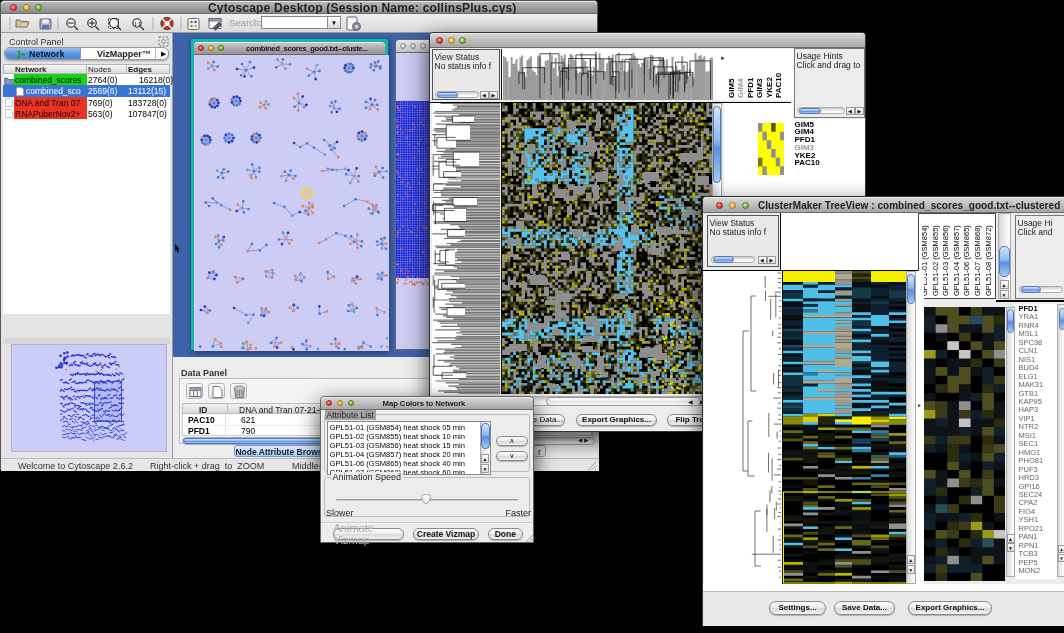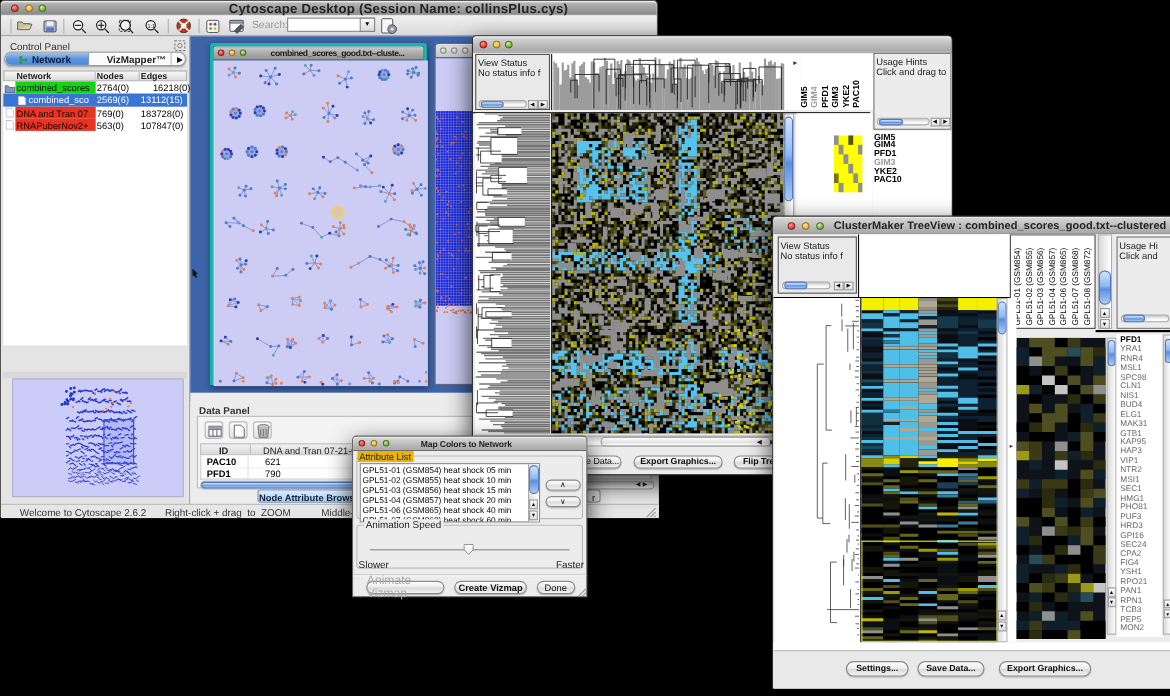--- a/index.html
+++ b/index.html
@@ -99,21 +99,21 @@
           <path d="M2 2V7M2 4.5h4.5" stroke="#282" stroke-width="0.7"></path>
         </svg>
       <div class="abs" style="left:24px;top:1px;font-size:9px;font-weight:bold;color:#0a1a3a">Network</div>
       <div class="abs" style="left:92px;top:1px;font-size:9px;font-weight:bold;color:#222">VizMapper™</div>
       <div class="abs" style="left:150px;top:0;width:1px;height:100%;background:#bbb"></div>
       <div class="abs" style="left:156px;top:2px;font-size:7px;color:#111">▶</div>
     </div>
 
     <div class="abs" style="left:2px;top:31px;width:167px;height:10px;background:linear-gradient(#f8f8f8,#dcdcdc);border:1px solid #b4b4b4">
       <div class="abs" style="left:11px;top:0px;font-size:8px;font-weight:bold;color:#222">Network</div>
-      <div class="abs" style="left:84px;top:0px;font-size:8px;font-weight:bold;color:#222">Nodes</div>
+      <div class="abs" style="left:84px;top:0px;font-size:8px;font-weight:normal;color:#222">Nodes</div>
       <div class="abs" style="left:124px;top:0px;font-size:8px;font-weight:bold;color:#222">Edges</div>
       <div class="abs" style="left:82px;top:0;width:1px;height:100%;background:#bbb"></div>
       <div class="abs" style="left:122px;top:0;width:1px;height:100%;background:#bbb"></div>
     </div>
 
     <div class="abs" style="left:2px;top:41px;width:167px;height:240px;background:#fff;font-size:8.5px">
       <div class="abs" style="left:0;top:0;width:100%;height:11.3px">
         <svg class="abs" style="left:1px;top:1.5px" width="10" height="9">
             <path d="M0.5 8.5V2h3l1 1.5h5v5z" fill="#7f94b8" stroke="#445" stroke-width="0.6"></path>
           </svg>
@@ -710,21 +710,21 @@
 </div>
 
 <div class="win" style="left:319.5px;top:396px;width:214px;height:147px;background:#ececec;border:1px solid #666;border-radius:4px 4px 0 0">
   <div class="tbar" style="height:12.5px;border-radius:4px 4px 0 0">
     <div class="tl r" style="left:5px;width:6.5px;height:6.5px"></div>
     <div class="tl y" style="left:16px;width:6.5px;height:6.5px"></div>
     <div class="tl g" style="left:27px;width:6.5px;height:6.5px"></div>
     <div class="ttxt" style="left:62px;font-size:7.8px;letter-spacing:-0.1px">Map Colors to Network</div>
   </div>
   <div class="abs" style="left:0;top:12.5px;width:212px;height:133px">
-    <div class="abs" style="left:4px;top:0px;font-size:8.5px;color:#222;background:#eab308;padding:0 2px;z-index:2">Attribute List</div>
+    <div class="abs" style="left:4px;top:0px;font-size:8.5px;color:#222;background:#a3a3a3;padding:0 2px;z-index:2">Attribute List</div>
     <div class="abs" style="left:3px;top:4.5px;width:206px;height:58px;border:1px solid #bbb;border-radius:3px"></div>
 
     <div class="abs" style="left:6px;top:11px;width:164.5px;height:54px;background:#fff;border:1px solid #888;font-size:7.6px;color:#000;line-height:9.05px;overflow:hidden;padding:1px 0 0 2px;white-space:nowrap">GPL51-01 (GSM854) heat shock 05 min<br>GPL51-02 (GSM855) heat shock 10 min<br>GPL51-03 (GSM856) heat shock 15 min<br>GPL51-04 (GSM857) heat shock 20 min<br>GPL51-06 (GSM865) heat shock 40 min<br>GPL51-07 (GSM868) heat shock 60 min</div>
     <div class="abs" style="left:159.5px;top:12px;width:10px;height:52px;background:linear-gradient(90deg,#e0e0e0,#fff);border-left:1px solid #aaa"></div>
     <div class="sbthumb" style="left:160.5px;top:13px;width:8.5px;height:26px;border-radius:4px"></div>
     <div class="abs" style="left:160.5px;top:44.5px;width:8px;height:9px;background:linear-gradient(#fdfdfd,#ddd);border:.5px solid #999;font-size:5px;text-align:center;line-height:9px;color:#111">▲</div>
     <div class="abs" style="left:160.5px;top:54px;width:8px;height:9px;background:linear-gradient(#fdfdfd,#ddd);border:.5px solid #999;font-size:5px;text-align:center;line-height:9px;color:#111">▼</div>
 
     <div class="aquabtn" style="left:175px;top:26px;width:32.5px;height:10.5px;font-size:7px">∧</div>
     <div class="aquabtn" style="left:175px;top:41px;width:32.5px;height:10.5px;font-size:7px">∨</div>
@@ -736,18 +736,18 @@
         <path d="M2 2h8v5l-4 4-4-4z" fill="#f2f2f2" stroke="#888" stroke-width="0.8"></path>
         <path d="M2.5 2.5h7v2h-7z" fill="#fff"></path>
       </svg>
     <div class="abs" style="left:5.5px;top:98px;font-size:9px;color:#222">Slower</div>
     <div class="abs" style="left:185px;top:98px;font-size:9px;color:#222">Faster</div>
 
     <div class="abs" style="left:0;top:112px;width:212px;height:1px;background:#c8c8c8"></div>
     <div class="abs" style="left:0;top:113px;width:212px;height:1px;background:#fafafa"></div>
     <div class="aquabtn" style="left:12px;top:118px;width:71.5px;height:12.5px;font-size:11px;color:#aaa">Animate Vizmap</div>
     <div class="aquabtn" style="left:92.5px;top:118px;width:66px;height:12.5px;font-size:8.5px;font-weight:bold">Create Vizmap</div>
-    <div class="aquabtn" style="left:167.5px;top:118px;width:34.5px;height:12.5px;font-size:8.5px;font-weight:normal">Done</div>
+    <div class="aquabtn" style="left:167.5px;top:118px;width:34.5px;height:12.5px;font-size:8.5px;font-weight:bold">Done</div>
   </div>
   <svg class="abs" style="left:204px;top:137px" width="9" height="9">
       <path d="M8 1L1 8M8 4.5L4.5 8" stroke="#999" stroke-width="1"></path>
     </svg>
 </div>
 
 </body></html>

